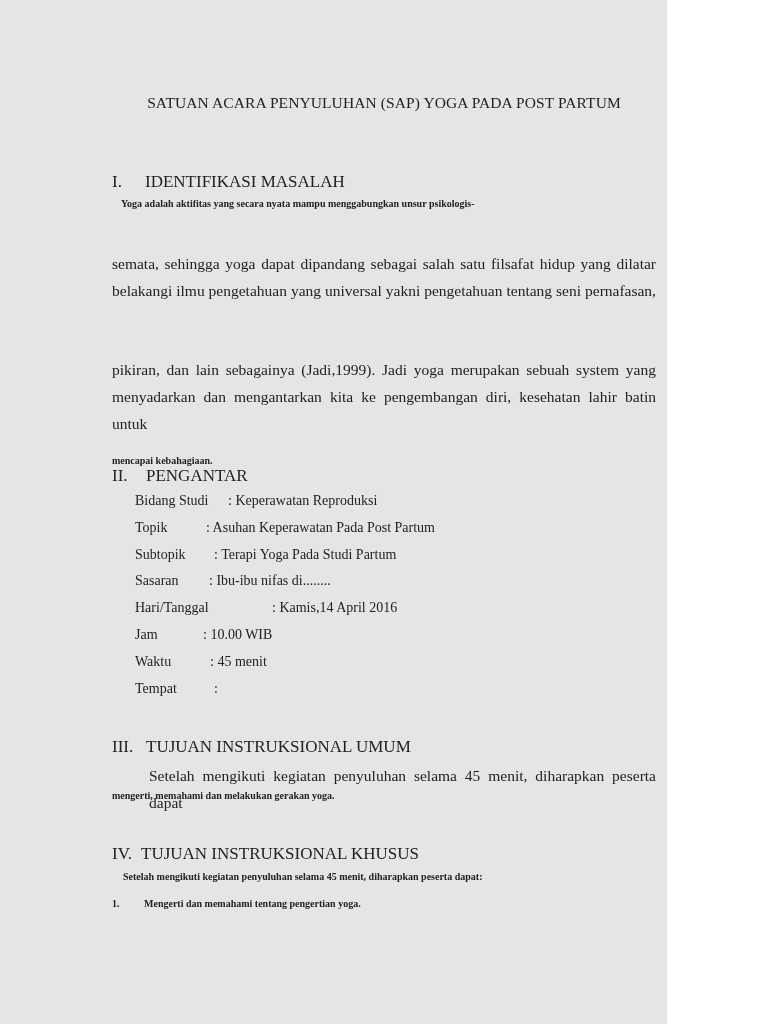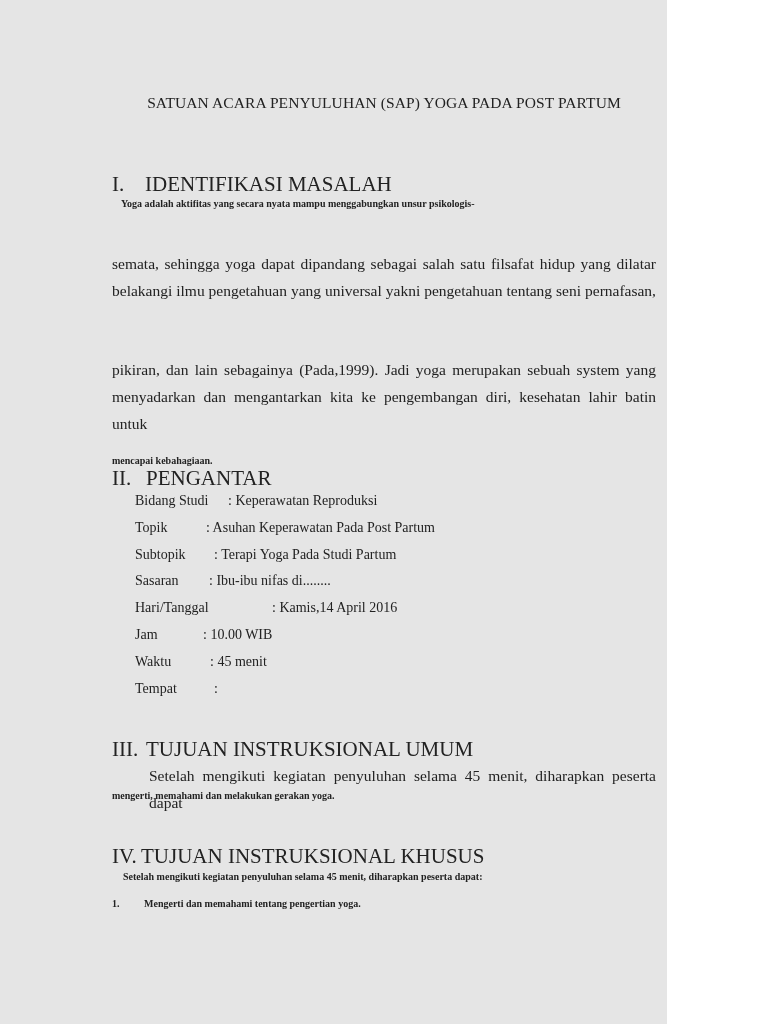--- a/index.html
+++ b/index.html
@@ -27,21 +27,21 @@
       top: 94px;
       left: 0;
       width: 768px;
       text-align: center;
       font-size: 15.5px;
       letter-spacing: 0.1px;
     }
     .heading {
       position: absolute;
       left: 112px;
-      font-size: 21px;
+      font-size: 17px;
       white-space: nowrap;
     }
     .heading .num {
       display: inline-block;
     }
     .para {
       position: absolute;
       left: 112px;
       width: 544px;
       text-align: justify;
@@ -81,21 +81,21 @@
   </div>
 
   <div class="line" style="left:121px; top:198px;">Yoga adalah aktifitas yang secara nyata mampu menggabungkan unsur psikologis-</div>
   <div class="para" style="top:251px; text-align-last: justify;">
     <span>semata, sehingga yoga dapat dipandang sebagai  salah satu filsafat hidup yang dilatar</span>
   </div>
   <div class="para" style="top:278px; text-align-last: justify;">
     <span>belakangi ilmu pengetahuan yang universal yakni pengetahuan tentang seni pernafasan,</span>
   </div>
   <div class="para" style="top:357px; text-align-last: justify;">
-    <span>pikiran, dan lain sebagainya (Pada,1999). Jadi yoga merupakan sebuah system yang</span>
+    <span>pikiran, dan lain sebagainya (Jadi,1999). Jadi yoga merupakan sebuah system yang</span>
   </div>
   <div class="para" style="top:384px; text-align-last: justify;">
     <span>menyadarkan dan mengantarkan kita ke pengembangan diri, kesehatan lahir batin untuk</span>
   </div>
   <div class="line" style="left:112px; top:411px;margin-top:44px;">mencapai kebahagiaan.</div>
 
   <div class="heading" style="top:466px;">
     <span class="num" style="width:34px;">II.</span><span>PENGANTAR</span>
   </div>
 

